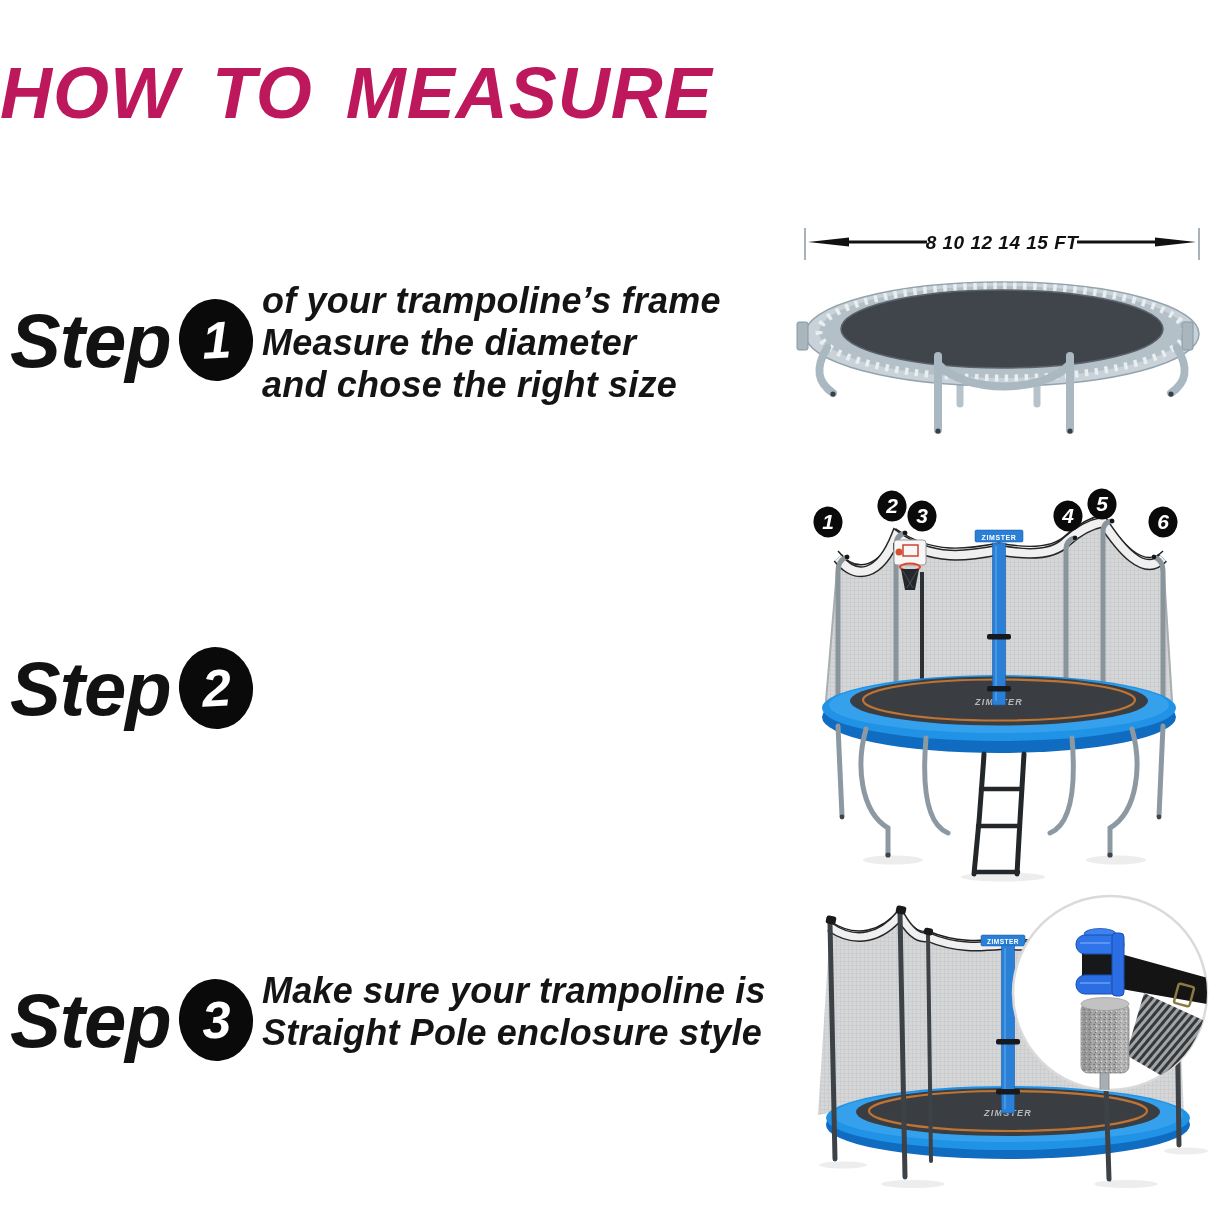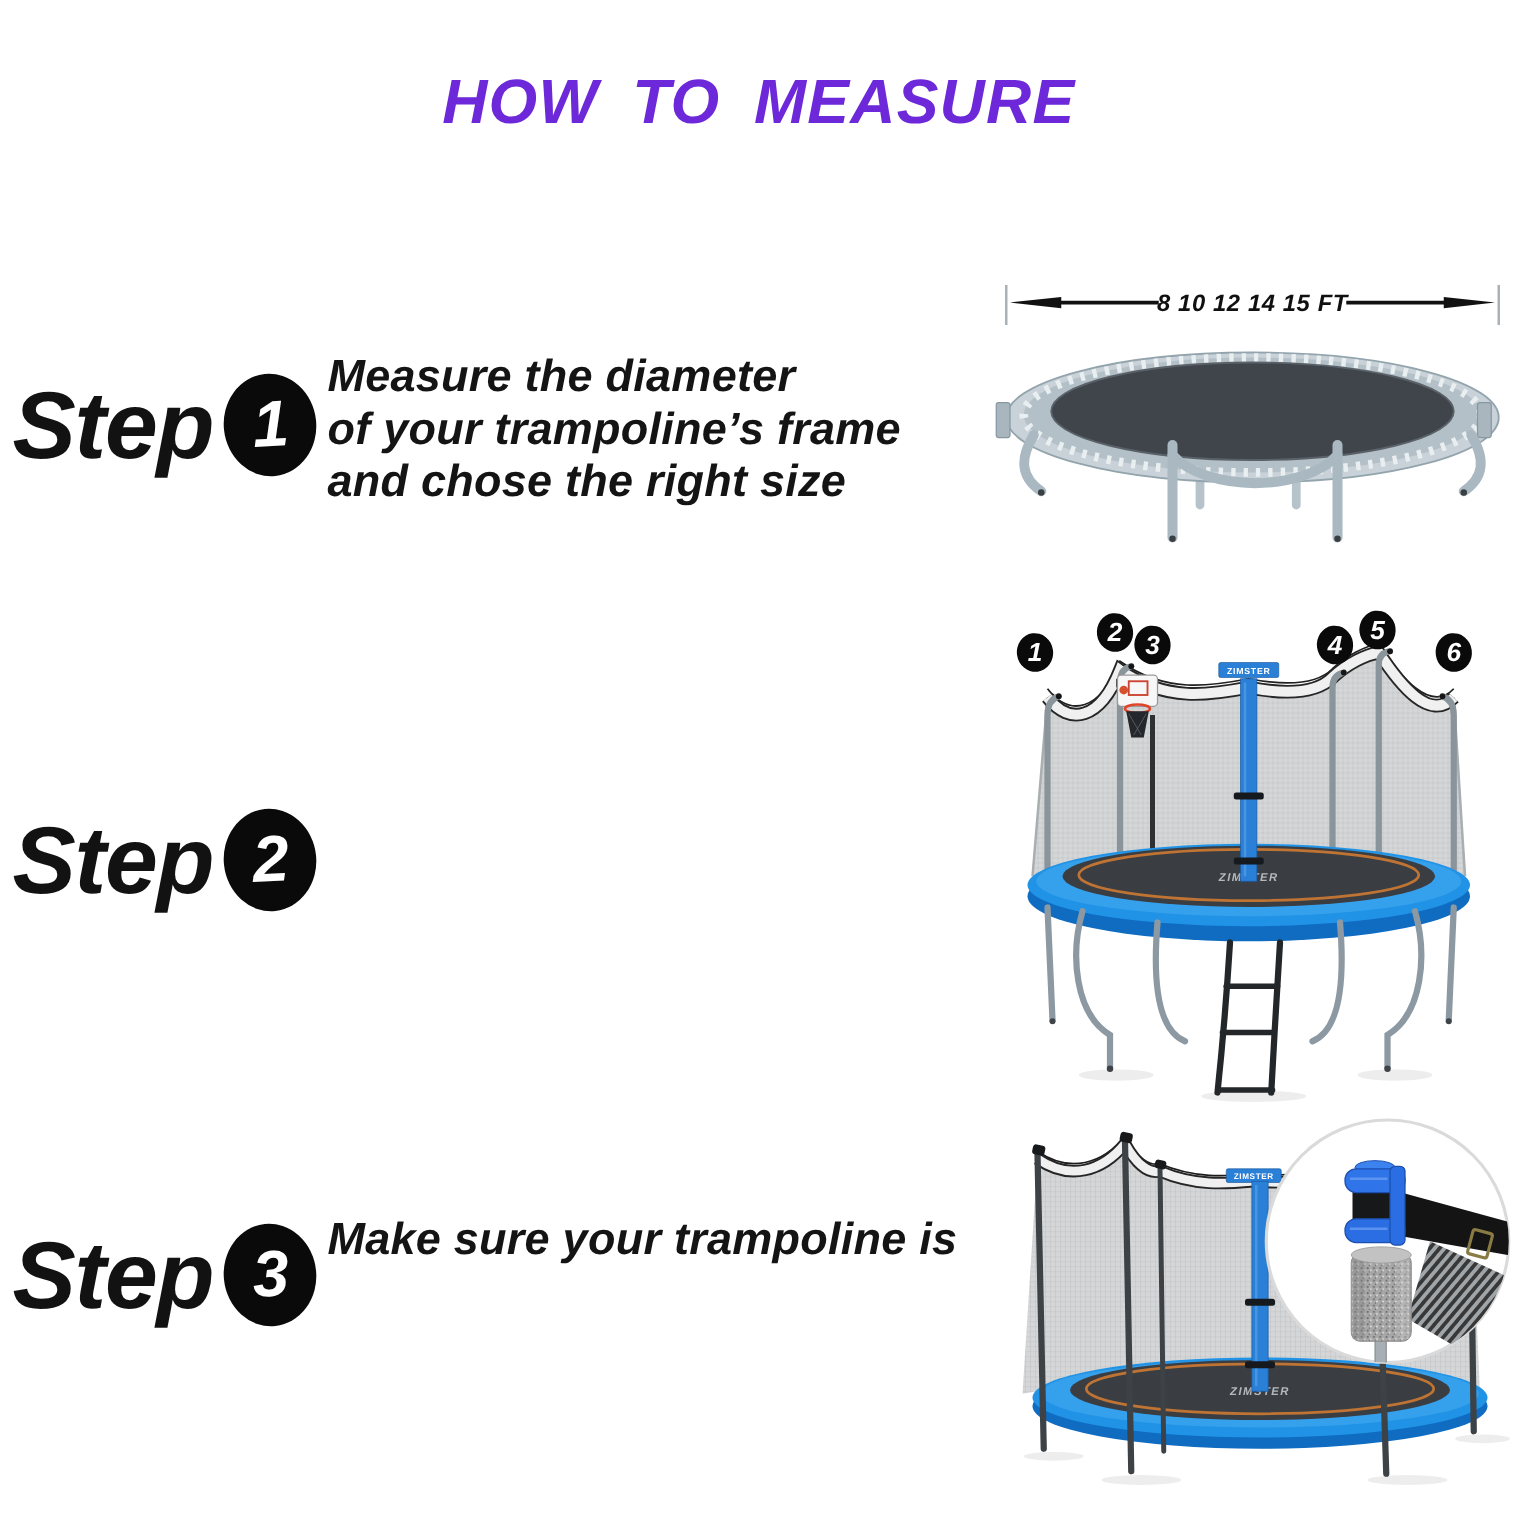--- a/index.html
+++ b/index.html
@@ -1,20 +1,20 @@
 <!DOCTYPE html>
 <html><head>
 <meta charset="utf-8">
 <style>
   html,body{margin:0;padding:0;background:#fff;}
   .canvas{position:relative;width:1214px;height:1214px;background:#ffffff;overflow:hidden;
           font-family:"Liberation Sans",sans-serif;}
   
-  .title{position:absolute;top:52px;left:0;width:100%;text-align:center;
-         font-size:50px;font-weight:bold;font-style:italic;color:#6d28d9;
+  .title{position:absolute;top:52px;left:0;width:100%;text-align:left;
+         font-size:72px;font-weight:bold;font-style:italic;color:#be185d;
          letter-spacing:1px;word-spacing:12px;white-space:nowrap;}
   
   .step-label{position:absolute;left:10px;display:flex;align-items:center;gap:8px;height:84px;text-align:right;}
   .step-word{font-size:76px;font-weight:bold;font-style:italic;color:#121212;letter-spacing:-1px;}
   .badge{width:74px;height:82px;background:#0a0a0a;border-radius:50%;
          display:flex;align-items:center;justify-content:center;transform:rotate(-6deg);}
   .badge span{color:#ffffff;font-size:52px;font-weight:bold;font-style:italic;transform:rotate(3deg);}
   
   .desc{position:absolute;left:262px;font-size:36px;font-weight:bold;font-style:italic;
         color:#141414;line-height:42px;white-space:nowrap;letter-spacing:0.2px;}
@@ -35,22 +35,22 @@
 
   <div class="title">HOW TO MEASURE</div>
 
   <div class="step-label" style="top:298px;">
     <span class="step-word">Step</span>
     <span class="badge">
         <span>1</span>
       </span>
   </div>
   <div class="desc" style="top:280px;">
+    <div>of your trampoline’s frame</div>
     <div>Measure the diameter</div>
-    <div>of your trampoline’s frame</div>
     <div>and chose the right size</div>
   </div>
 
   <svg class="fig" style="left:775px;top:222px;" width="440" height="240" viewBox="0 0 440 240">
     <g>
       <line x1="30" y1="6" x2="30" y2="38" stroke="#a8b2b8" stroke-width="2"></line>
       <line x1="424" y1="6" x2="424" y2="38" stroke="#a8b2b8" stroke-width="2"></line>
       <polygon points="33,20 74,15.5 74,24.5" fill="#111"></polygon>
       <line x1="72" y1="20" x2="152" y2="20" stroke="#111" stroke-width="3"></line>
       <polygon points="421,20 380,15.5 380,24.5" fill="#111"></polygon>
@@ -218,20 +218,21 @@
   </svg>
 
   <div class="step-label" style="top:978px;">
     <span class="step-word">Step</span>
     <span class="badge">
         <span>3</span>
       </span>
   </div>
   <div class="desc" style="top:970px;font-style:italic;">
     <div>Make sure your trampoline is</div>
+    <div>Straight Pole enclosure style</div>
   </div>
 
   <svg class="fig" style="left:788px;top:893px;" width="426" height="300" viewBox="0 0 426 300">
     <defs>
       <pattern id="mesh3" patternUnits="userSpaceOnUse" width="4" height="4">
         <path d="M0 0H4M0 0V4" stroke="#8d9296" stroke-width="0.5" opacity="0.55"></path>
       </pattern>
       <pattern id="speck3" patternUnits="userSpaceOnUse" width="5" height="5">
         <rect width="5" height="5" fill="#a7a7a7"></rect>
         <circle cx="1.2" cy="1.5" r="0.8" fill="#676767"></circle>

